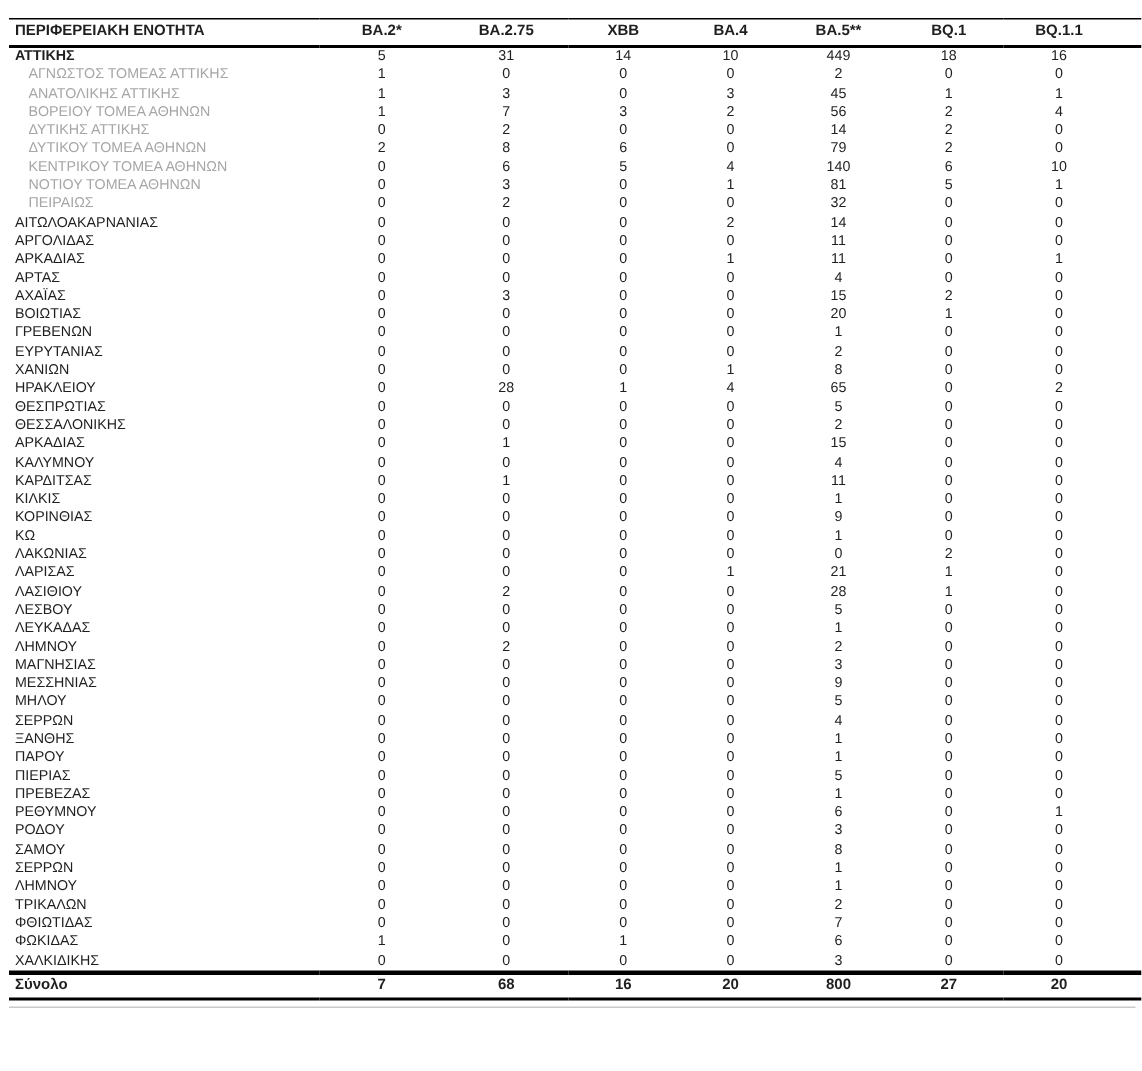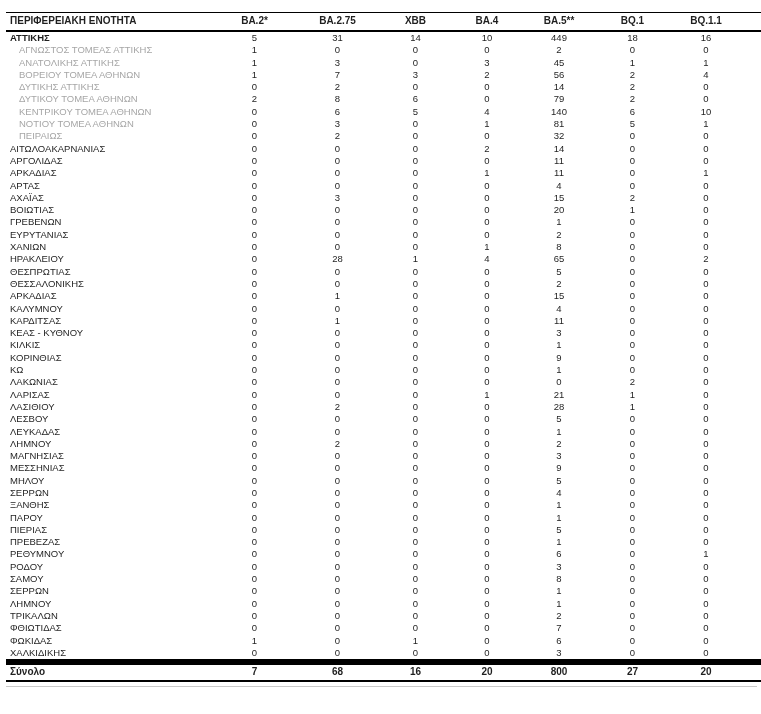--- a/index.html
+++ b/index.html
@@ -50,21 +50,21 @@
   tbody td:last-child { padding-right: 18px; }
   tr.parent td.region { font-weight: bold; }
   tr.sub td.region { color: #a6a6a6; padding-left: 13px; }
 
   tfoot td {
     font-size: 10px;
     font-weight: bold;
     line-height: 12px;
     padding: 1px 0 2px 0;
     text-align: center;
-    border-top: 6px solid #000000;
+    border-top: 3px solid #000000;
     border-bottom: 2px solid #000000;
     white-space: nowrap;
   }
   tfoot td.region { text-align: left; padding-left: 4px; }
   tfoot td:last-child { padding-right: 18px; }
 
   .bottom-rule {
     margin-top: 4px;
     border-top: 1px solid #c9c9c9;
     width: 751px;
@@ -333,30 +333,20 @@
           <td class="region">ΚΑΡΔΙΤΣΑΣ</td>
           <td>0</td>
           <td>1</td>
           <td>0</td>
           <td>0</td>
           <td>11</td>
           <td>0</td>
           <td>0</td>
         </tr>
         <tr class="normal">
-          <td class="region">ΚΕΑΣ - ΚΥΘΝΟΥ</td>
-          <td>0</td>
-          <td>0</td>
-          <td>0</td>
-          <td>0</td>
-          <td>3</td>
-          <td>0</td>
-          <td>0</td>
-        </tr>
-        <tr class="normal">
           <td class="region">ΚΙΛΚΙΣ</td>
           <td>0</td>
           <td>0</td>
           <td>0</td>
           <td>0</td>
           <td>1</td>
           <td>0</td>
           <td>0</td>
         </tr>
         <tr class="normal">

